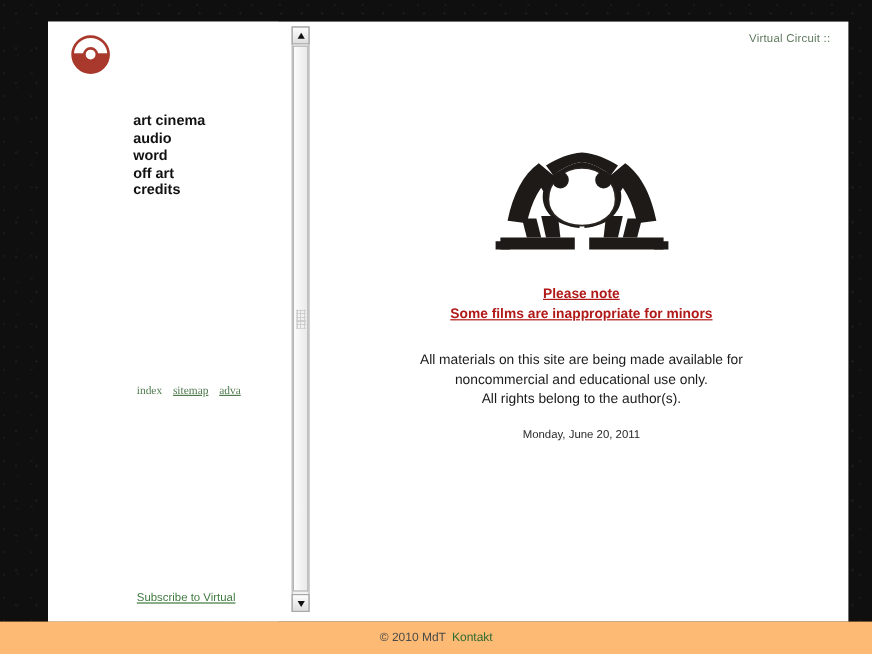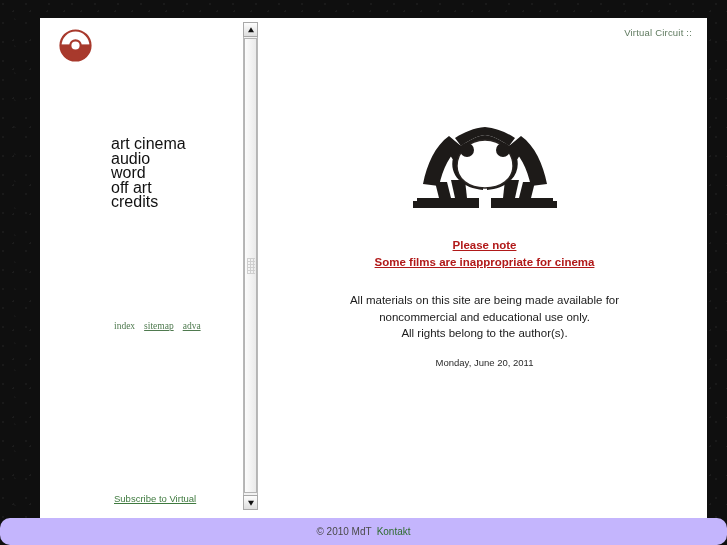--- a/index.html
+++ b/index.html
@@ -46,25 +46,24 @@
     overflow: hidden;
   }
   #logo {
     position: absolute;
     left: 19px; top: 11px;
     width: 33px; height: 33px;
   }
   #nav {
     position: absolute;
     left: 71px; top: 75px;
-    font-size: 16px;
-    font-weight: normal;
+    font-size: 12px;
+    font-weight: bold;
     color: #111;
     line-height: 14.6px;
-    margin-top: 44px;
   }
   #nav .nav-item { white-space: nowrap; cursor: pointer; }
 
   #util-links {
     position: absolute;
     left: 74px; top: 302px;
     font-size: 9.5px;
     color: #4f7a4f;
     white-space: nowrap;
   }
@@ -163,28 +162,27 @@
     margin-top: 15px;
     color: #2a2a2a;
     font-size: 9.5px;
   }
 
   
   #footer {
     position: absolute;
     left: 0; bottom: 0;
     width: 727px; height: 27px;
-    background: #c4b5fd;
+    background: #fdba74;
     color: #4a4a4a;
     font-size: 10px;
     display: flex;
     align-items: center;
     justify-content: center;
     gap: 5px;
-    border-radius: 10px;
   }
   #footer a { color: #2f6b2f; text-decoration: none; }
 </style>
 </head>
 <body>
 
 <div id="page">
 
   <div id="site-label">Virtual Circuit ::</div>
 
@@ -261,21 +259,21 @@
       <path d="M90 34 C74 34 62 46 62 60 C62 73 74 82 90 82 C106 82 118 73 118 60 C118 46 106 34 90 34 Z" fill="#ffffff"></path>
       <path d="M90 34 C74 34 62 46 62 60 C62 73 74 82 90 82 C106 82 118 73 118 60 C118 46 106 34 90 34 Z" fill="none" stroke="#2a2522" stroke-width="1.4"></path>
       <g fill="#1d1a18">
         <circle cx="72" cy="44" r="7"></circle>
         <circle cx="108" cy="44" r="7"></circle>
       </g>
     </svg>
 
     <div id="notice">
       <div>Please note</div>
-      <div>Some films are inappropriate for cinema</div>
+      <div>Some films are inappropriate for minors</div>
     </div>
 
     <div id="legal">
       <div>All materials on this site are being made available for</div>
       <div>noncommercial and educational use only.</div>
       <div>All rights belong to the author(s).</div>
     </div>
 
     <div id="date-line">Monday, June 20, 2011</div>
   </div>

